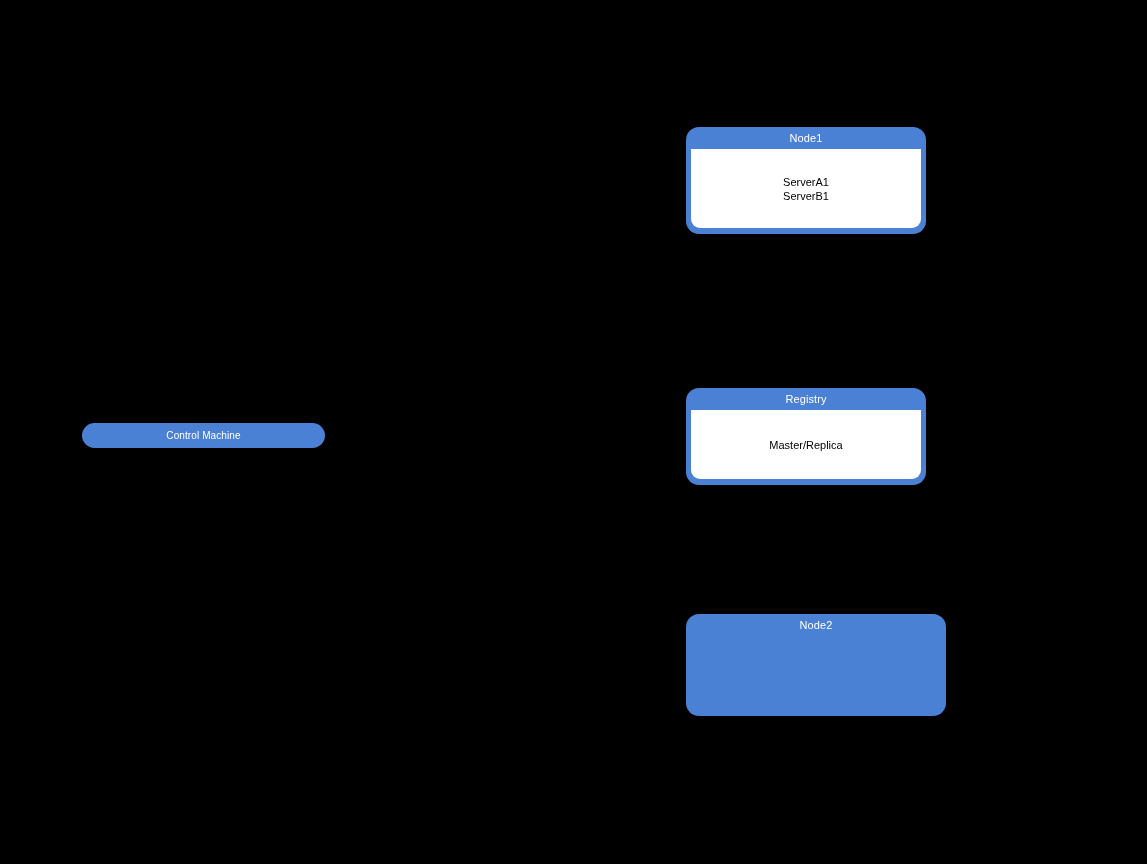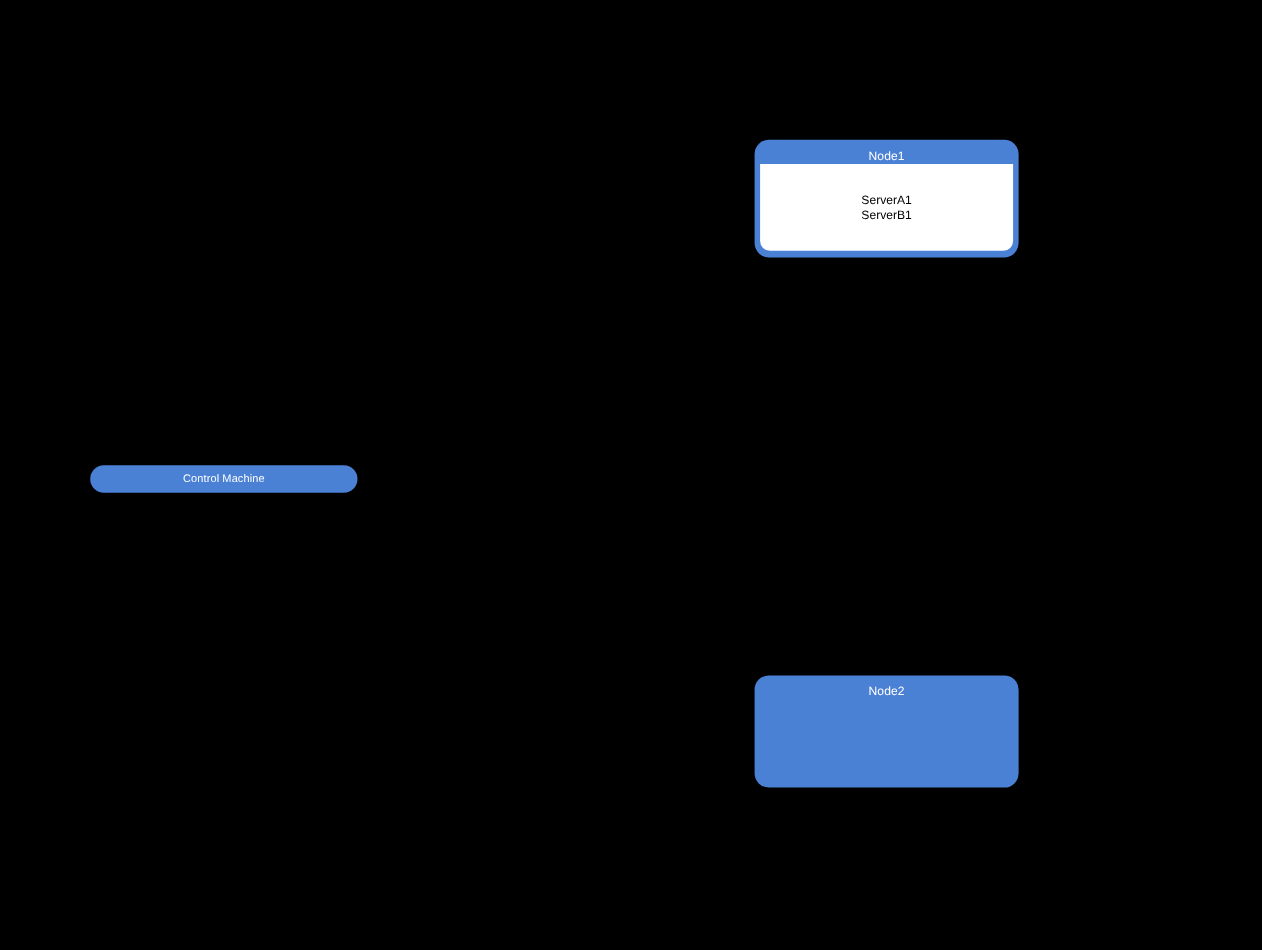--- a/index.html
+++ b/index.html
@@ -53,21 +53,21 @@
     border-radius: 13px;
     overflow: hidden;
   }
   .box-header {
     position: absolute;
     left: 0;
     right: 0;
     top: 0;
     height: 22px;
     display: flex;
-    align-items: flex-end;
+    align-items: center;
     justify-content: center;
   }
   .box-header-label {
     color: #ffffff;
     font-size: 11px;
     line-height: 13px;
     letter-spacing: 0.1px;
     text-align: center;
     white-space: nowrap;
   }
@@ -104,20 +104,28 @@
   <div class="box-node" style="left:686px; top:127px; width:240px; height:107px;">
     <div class="box-header">
       <span class="box-header-label">Node1</span>
     </div>
     <div class="box-body">
       <span class="box-body-line">ServerA1</span>
       <span class="box-body-line">ServerB1</span>
     </div>
   </div>
 
+  <div class="box-node" style="left:686px; top:388px; width:240px; height:97px;">
+    <div class="box-header">
+      <span class="box-header-label">Registry</span>
+    </div>
+    <div class="box-body">
+      <span class="box-body-line">Master/Replica</span>
+    </div>
+  </div>
 
-  <div class="box-node" style="left:686px; top:614px; width:240px; height:102px;">
+  <div class="box-node" style="left:686px; top:614px; width:260px; height:102px;">
     <div class="box-header">
       <span class="box-header-label">Node2</span>
     </div>
   </div>
 
 </div>
 
 </body></html>

